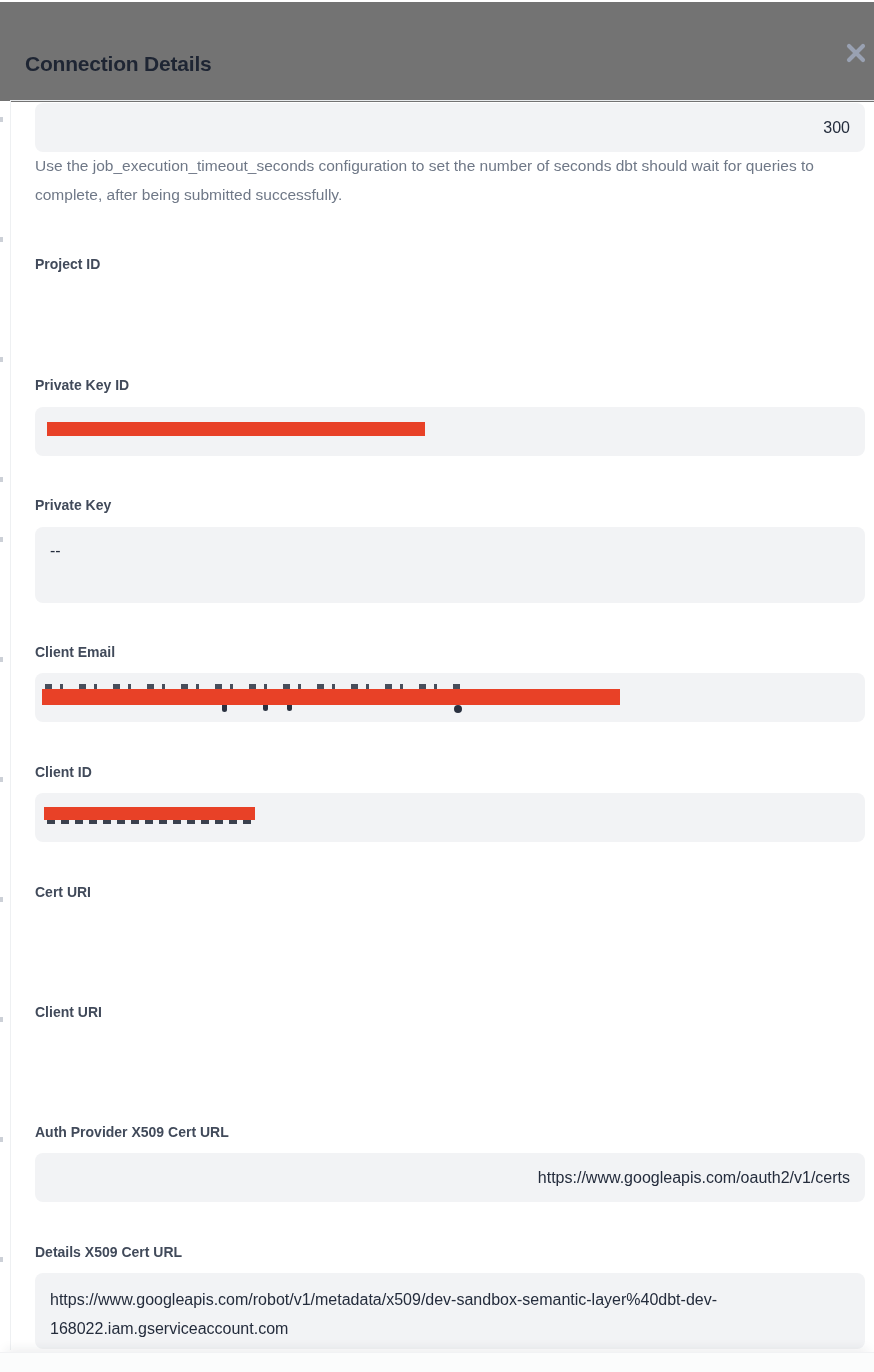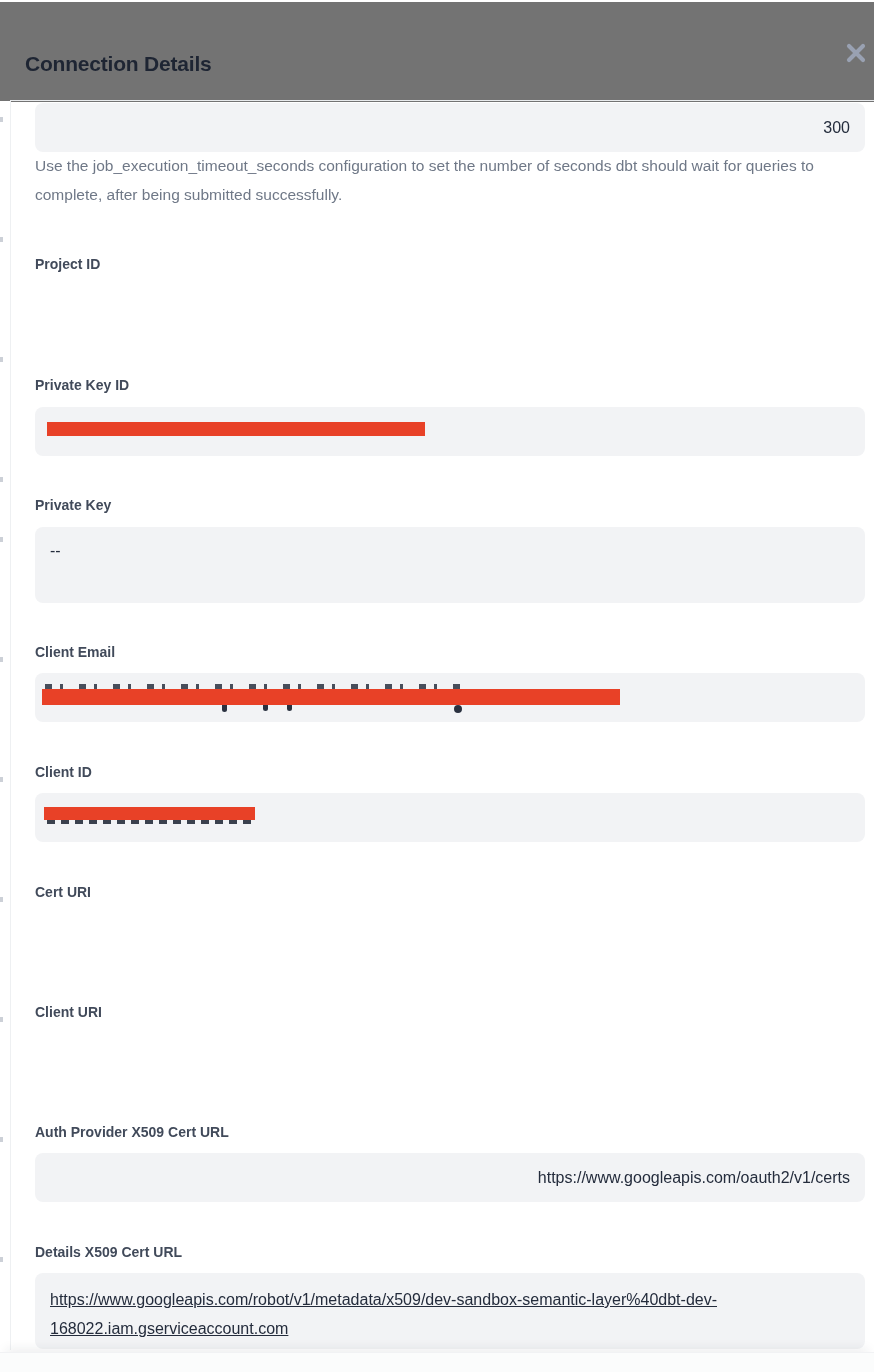--- a/index.html
+++ b/index.html
@@ -47,21 +47,21 @@
     position: absolute; left: 35px;
     font-size: 14px; font-weight: 700; color: #414a5a; line-height: 16px;
   }
   .box {
     position: absolute; left: 35px; width: 830px;
     background: #f2f3f5; border-radius: 8px; box-sizing: border-box;
   }
   .box.single { height: 49px; display: flex; align-items: center; padding: 0 15px; justify-content: flex-end; }
   .box.area   { padding: 12px 15px; }
   .val { font-size: 16px; color: #242c3c; line-height: 24px; }
-  .box.multi .val { line-height: 29px; display: block; width: 800px; overflow-wrap: break-word; text-decoration: underline; }
+  .box.multi .val { line-height: 29px; display: block; width: 800px; overflow-wrap: break-word; }
 
   .helper {
     position: absolute; left: 35px; width: 805px; margin: 0;
     font-size: 15.5px; line-height: 28.5px; color: #6f7887;
   }
 
   
   .redact-bar { position: absolute; background: #e84127; }
   .frag-top {
     position: absolute;

